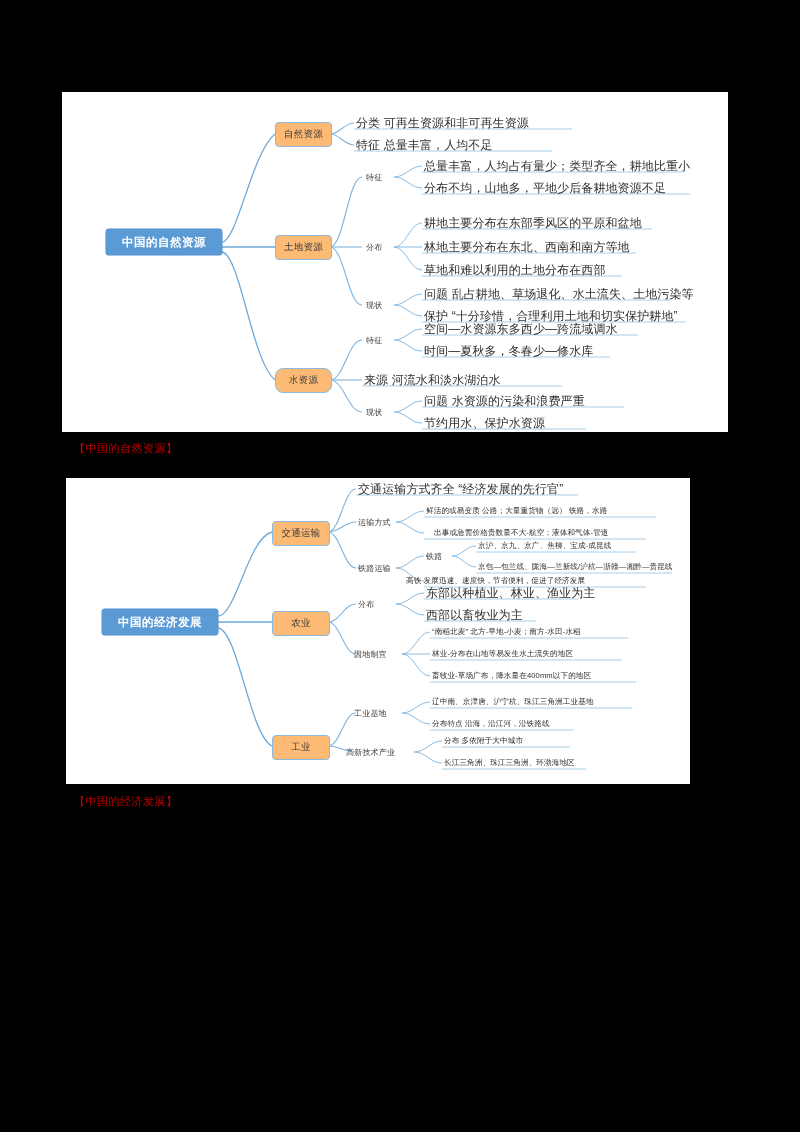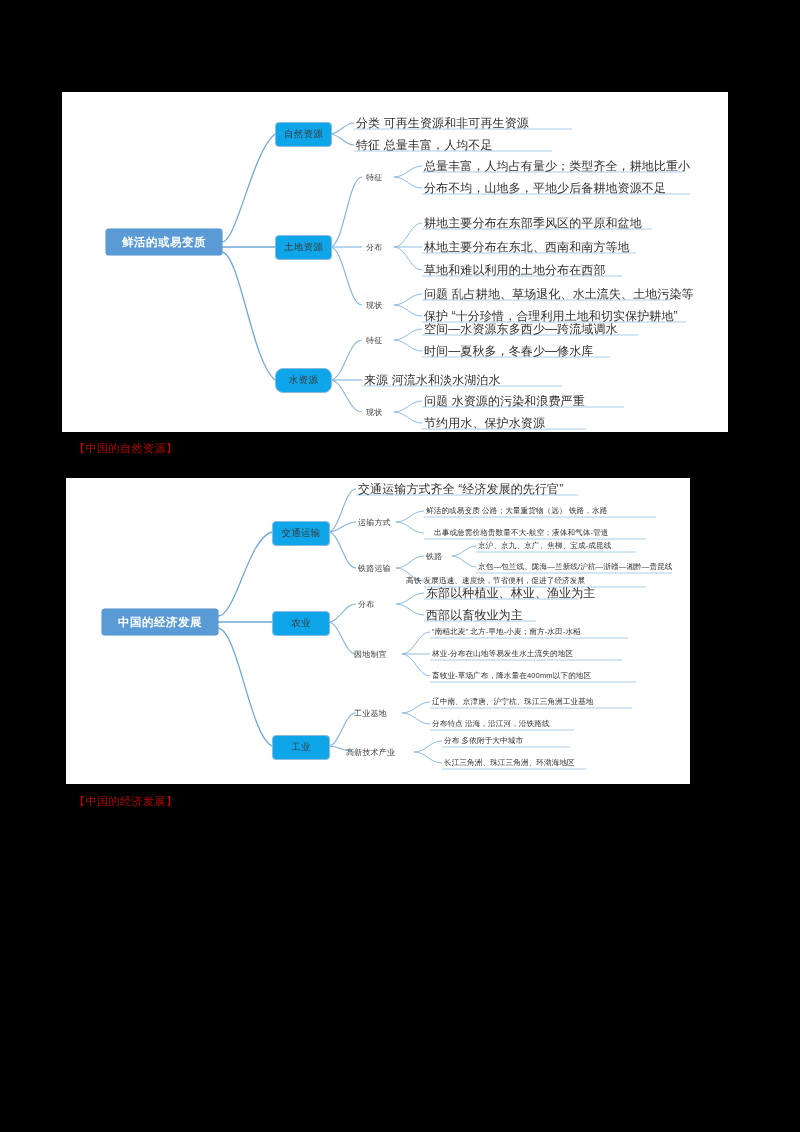--- a/index.html
+++ b/index.html
@@ -19,21 +19,21 @@
   .map svg{position:absolute;left:0;top:0;width:100%;height:100%;overflow:visible;}
 
   
   .root{
     position:absolute;background:#5B9BD5;border-radius:3px;
     color:#ffffff;display:flex;align-items:center;justify-content:center;
     font-size:11.5px;font-weight:bold;letter-spacing:.5px;
     box-shadow:0 0 0 .5px #4a8ac4;
   }
   .branch{
-    position:absolute;background:#0ea5e9;border:1px solid #8cb9de;border-radius:4px;
+    position:absolute;background:#fdba74;border:1px solid #8cb9de;border-radius:4px;
     color:#3a3a3a;display:flex;align-items:center;justify-content:center;
     font-size:9.5px;letter-spacing:.3px;
   }
   .sublabel{
     position:absolute;color:#3a3a3a;font-size:8px;letter-spacing:.2px;
     white-space:nowrap;transform:translateY(-50%);
   }
   .leaf{
     position:absolute;color:#2f2f2f;font-size:12px;letter-spacing:.1px;
     white-space:nowrap;transform:translateY(-50%);
@@ -107,21 +107,21 @@
           <line x1="360" y1="208" x2="608" y2="208"></line>
           <line x1="360" y1="230" x2="624" y2="230"></line>
           <line x1="360" y1="243" x2="576" y2="243"></line>
           <line x1="360" y1="265" x2="548" y2="265"></line>
           <line x1="300" y1="294" x2="500" y2="294"></line>
           <line x1="360" y1="315" x2="562" y2="315"></line>
           <line x1="360" y1="337" x2="524" y2="337"></line>
         </g>
       </svg>
 
-      <div class="root" style="left:44px;top:137px;width:116px;height:26px;">鲜活的或易变质</div>
+      <div class="root" style="left:44px;top:137px;width:116px;height:26px;">中国的自然资源</div>
 
       <div class="branch" style="left:213px;top:30px;width:55px;height:23px;">自然资源</div>
       <div class="branch" style="left:213px;top:143px;width:55px;height:23px;">土地资源</div>
       <div class="branch" style="left:213px;top:276px;width:55px;height:23px;border-radius:8px;">水资源</div>
 
       <div class="leaf" style="left:294px;top:31px;">分类  可再生资源和非可再生资源</div>
       <div class="leaf" style="left:294px;top:53px;">特征  总量丰富，人均不足</div>
 
       <div class="sublabel" style="left:304px;top:85px;">特征</div>
       <div class="leaf" style="left:362px;top:74px;">总量丰富，人均占有量少；类型齐全，耕地比重小</div>

